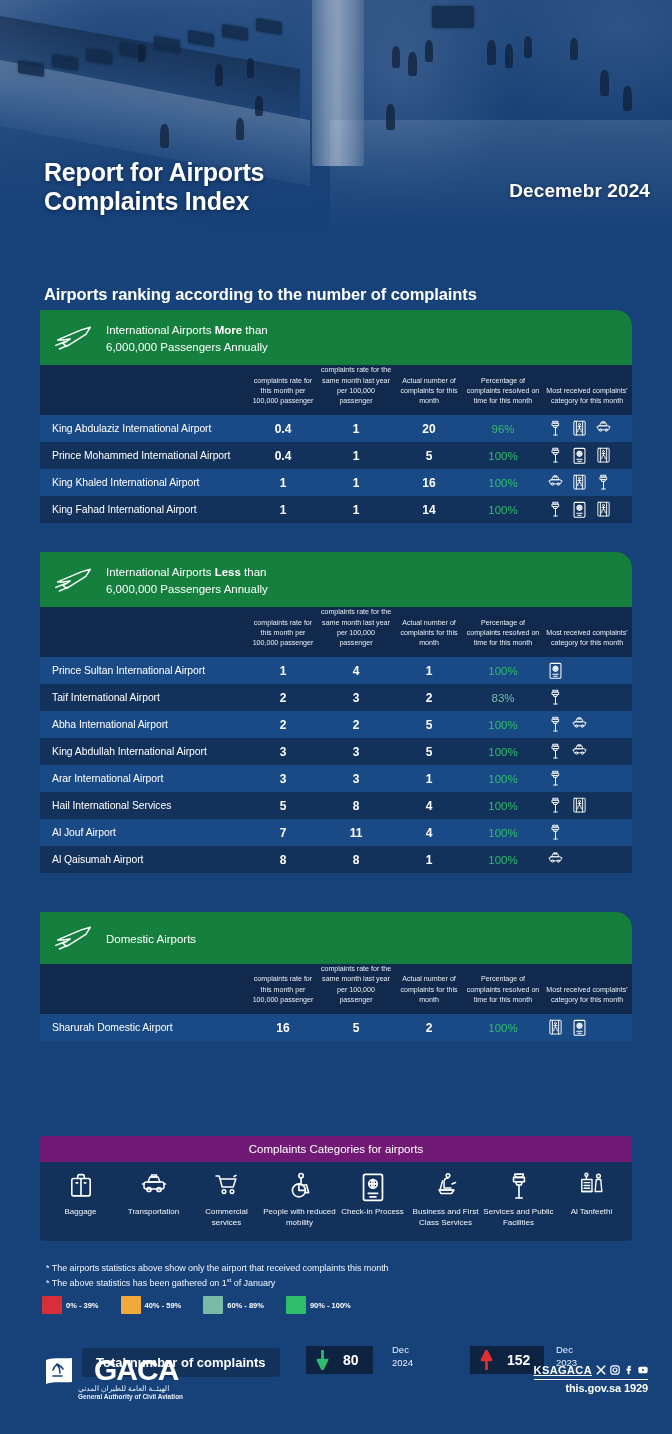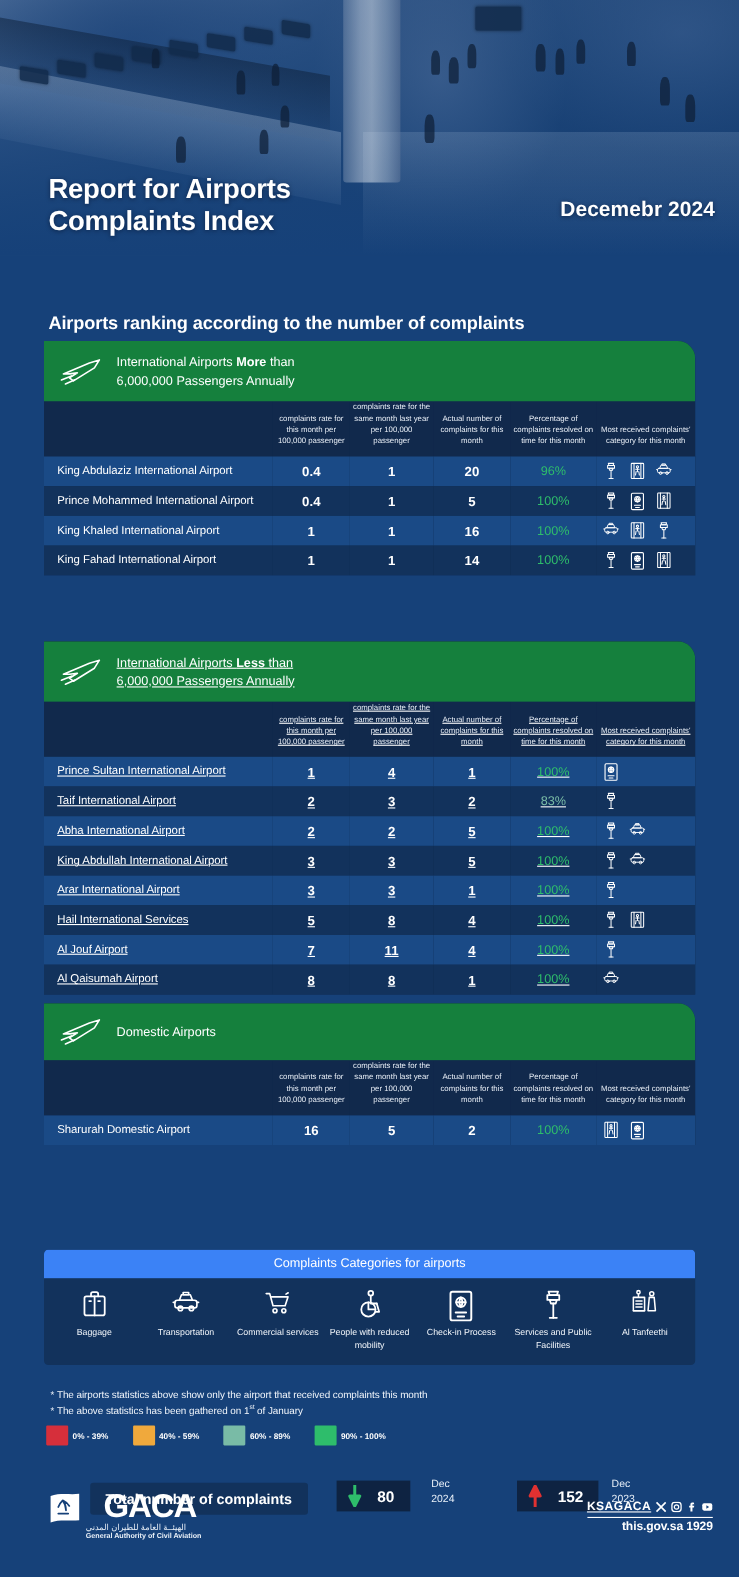--- a/index.html
+++ b/index.html
@@ -139,21 +139,21 @@
     text-align: left; color: #eaf1f9;
   }
   .arrow { width: 13px; height: 20px; }
 
   
   .catbox {
     position: absolute; left: 40px; top: 1136px; width: 592px;
     background: #12325C; border-radius: 4px; overflow: hidden;
   }
   .cat-title {
-    background: #3b82f6; text-align: center; font-size: 11.5px;
+    background: #701a75; text-align: center; font-size: 11.5px;
     padding: 7px 0 7px 0;
   }
   .cat-row { display: flex; padding: 10px 4px 12px 4px; }
   .cat-item {
     flex: 1 1 0; display: flex; flex-direction: column; align-items: center; gap: 7px;
   }
   .cat-ic { width: 26px; height: 28px; }
   .cat-label { font-size: 8px; line-height: 1.35; text-align: center; color: #f2f6fb; }
 
   
@@ -376,21 +376,21 @@
                     <path d="M7 2v22M17 2v22"></path>
                     <circle cx="12" cy="7" r="1.6"></circle>
                     <path d="M12 9v5M9.5 10.5h5M10 14l-.8 5M14 14l.8 5"></path>
                   </svg></span>
               </div>
             </td>
           </tr>
         </tbody>
       </table>
     </div>
-    <div class="card" style="top: 583px; text-decoration: underline;">
+    <div class="card" style="top: 552px;">
       <div class="card-head">
         <svg class="plane-icon" viewBox="0 0 44 32">
           <path d="M4 17 L30 6 L40 3 L35 11 L14 24 L10 21 L18 16 L10 17 Z" fill="none" stroke="#ffffff" stroke-width="1.6" stroke-linejoin="round"></path>
           <path d="M2 23 L12 19" fill="none" stroke="#ffffff" stroke-width="1.6" stroke-linecap="round"></path>
           <path d="M6 27 L15 23" fill="none" stroke="#ffffff" stroke-width="1.6" stroke-linecap="round"></path>
         </svg>
         <div class="card-head-text"><span>International Airports </span><b>Less</b><span> than</span><br><span>6,000,000 Passengers Annually</span></div>
       </div>
       <table>
         <thead>
@@ -691,20 +691,30 @@
         <span class="cat-label">People with reduced mobility</span>
       </div>
       <div class="cat-item">
         <span class="cat-ic"><svg viewBox="0 0 22 26" fill="none" stroke="#ffffff" stroke-width="1.5" stroke-linejoin="round" stroke-linecap="round">
             <rect x="3" y="2" width="16" height="22" rx="1.5"></rect>
             <circle cx="11" cy="10" r="3.6"></circle>
             <path d="M7.4 10h7.2M11 6.4c1.6 2 1.6 5.2 0 7.2M11 6.4c-1.6 2-1.6 5.2 0 7.2"></path>
             <path d="M7 18h8M8.5 21h5"></path>
           </svg></span>
         <span class="cat-label">Check-in Process</span>
+      </div>
+      <div class="cat-item">
+        <span class="cat-ic"><svg viewBox="0 0 26 26" fill="none" stroke="#ffffff" stroke-width="1.5" stroke-linejoin="round" stroke-linecap="round">
+            <circle cx="15" cy="3.6" r="1.8"></circle>
+            <path d="M15 6c-2.6 0-4 2-4 4.5V16h7"></path>
+            <path d="M9.5 9l-2.5 9h12"></path>
+            <path d="M6 18h15l-2.5 3.5H8z"></path>
+            <path d="M19 12l3.5-1.5"></path>
+          </svg></span>
+        <span class="cat-label">Business and First Class Services</span>
       </div>
       <div class="cat-item">
         <span class="cat-ic"><svg viewBox="0 0 24 26" fill="none" stroke="#ffffff" stroke-width="1.5" stroke-linejoin="round" stroke-linecap="round">
             <path d="M8 2h8l-1 3H9z"></path>
             <path d="M7 5h10v4H7z"></path>
             <path d="M9 9h6l-1 3h-4z"></path>
             <path d="M12 12v12"></path>
             <path d="M9 24h6"></path>
           </svg></span>
         <span class="cat-label">Services and Public Facilities</span>

